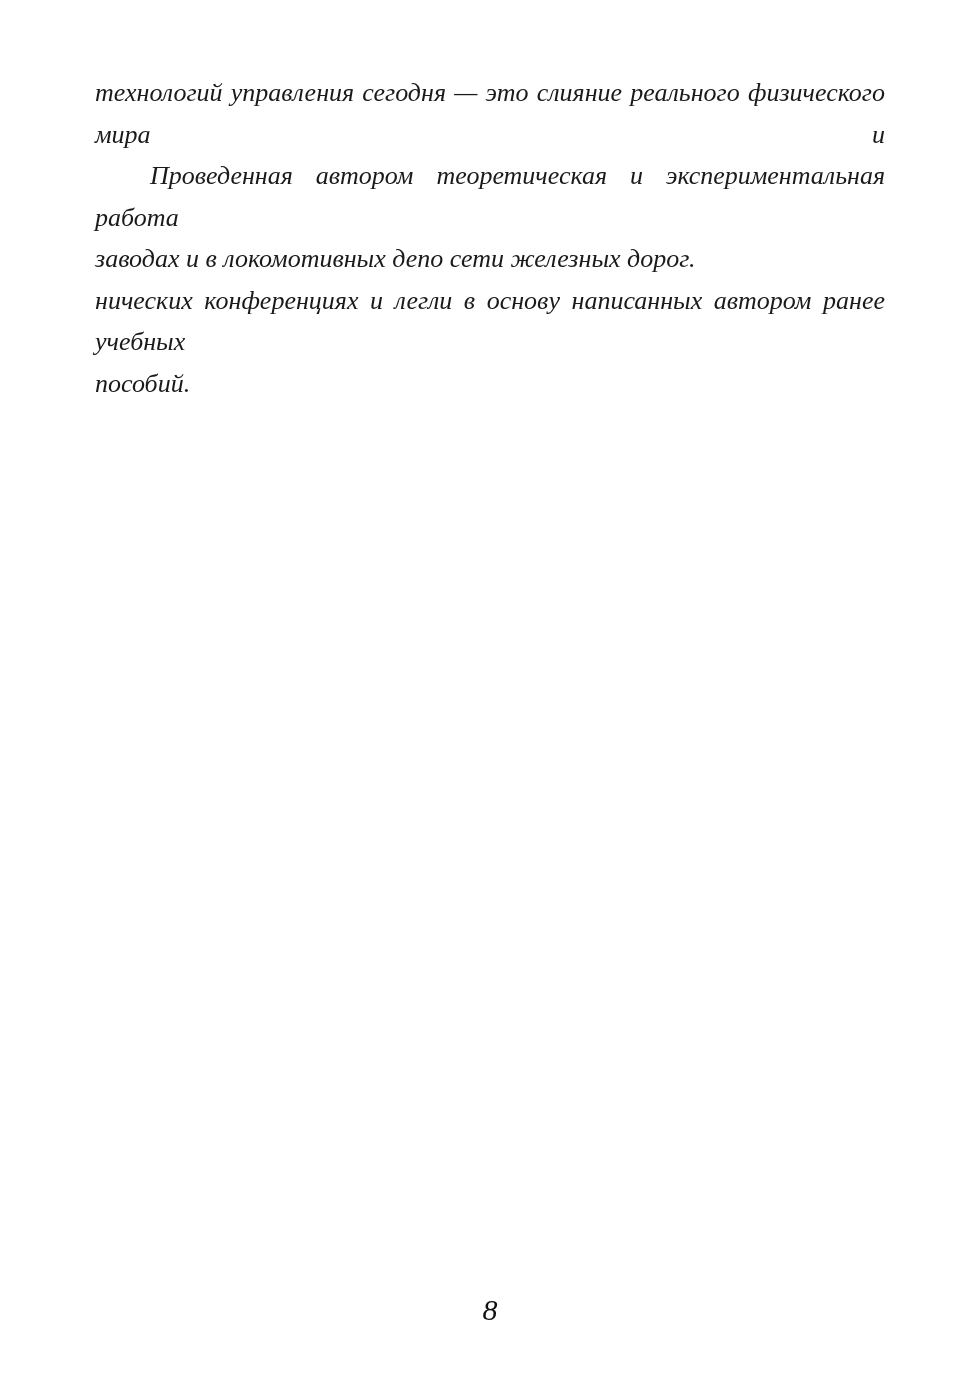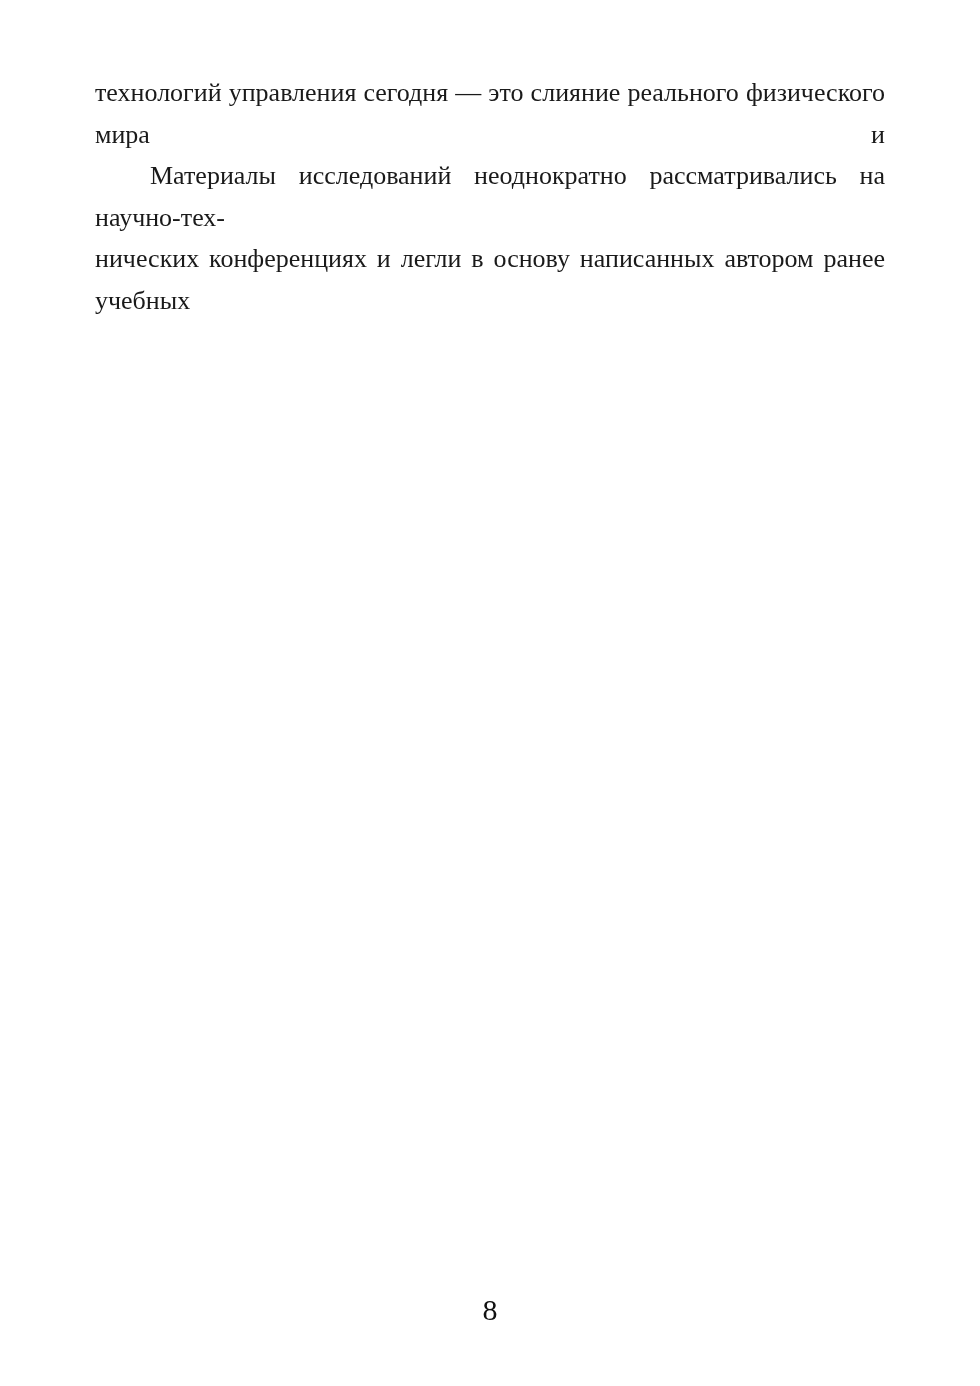--- a/index.html
+++ b/index.html
@@ -8,20 +8,21 @@
     background: #ffffff;
   }
   .page {
     position: relative;
     width: 980px;
     height: 1386px;
     background: #ffffff;
     overflow: hidden;
     font-family: "Liberation Serif", "DejaVu Serif", serif;
     color: #1a1a1a;
+    font-style: italic;
   }
   .text-block {
     position: absolute;
     left: 95px;
     right: 95px;
     top: 72px;
     font-size: 26px;
     line-height: 41.5px;
   }
   .paragraph {
@@ -52,20 +53,22 @@
 </style>
 </head>
 <body>
 
 <div class="page">
   <div class="text-block" id="body-text">
       <div class="paragraph">
         <div class="line fill">технологий управления сегодня — это слияние реального физического мира и</div>
       </div>
       <div class="paragraph">
+        <div class="line fill indent">Проведенная автором теоретическая и экспериментальная работа</div>
+        <div class="line">заводах и в локомотивных депо сети железных дорог.</div>
       </div>
       <div class="paragraph">
-        <div class="line fill indent">Материалы исследований неоднократно рассматривались на научно-тех-</div>
         <div class="line fill">нических конференциях и легли в основу написанных автором ранее учебных</div>
+        <div class="line">пособий.</div>
       </div>
     </div>
   <div class="page-number">8</div>
 </div>
 
 </body></html>

